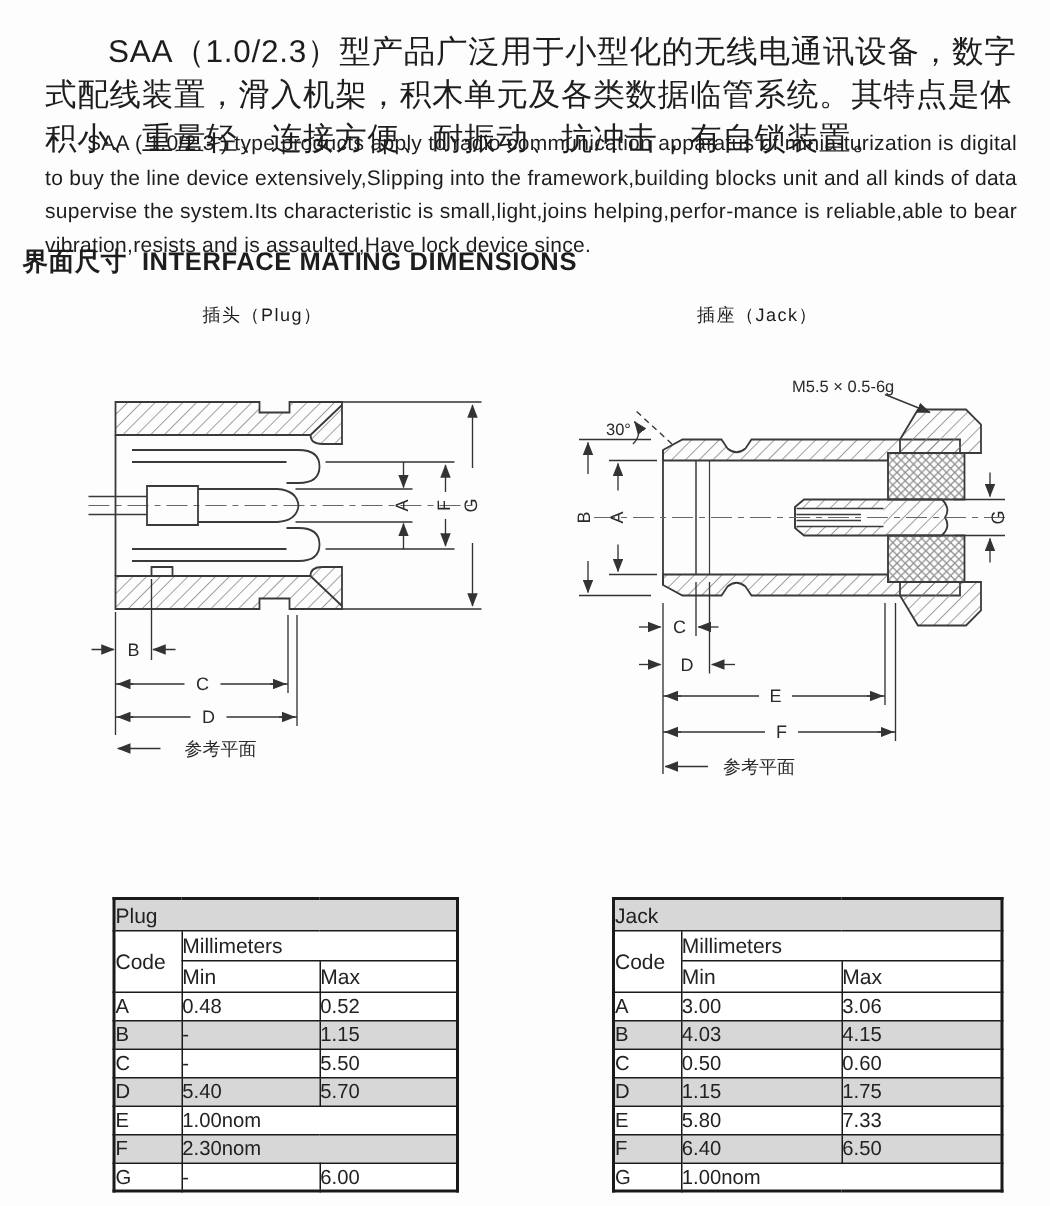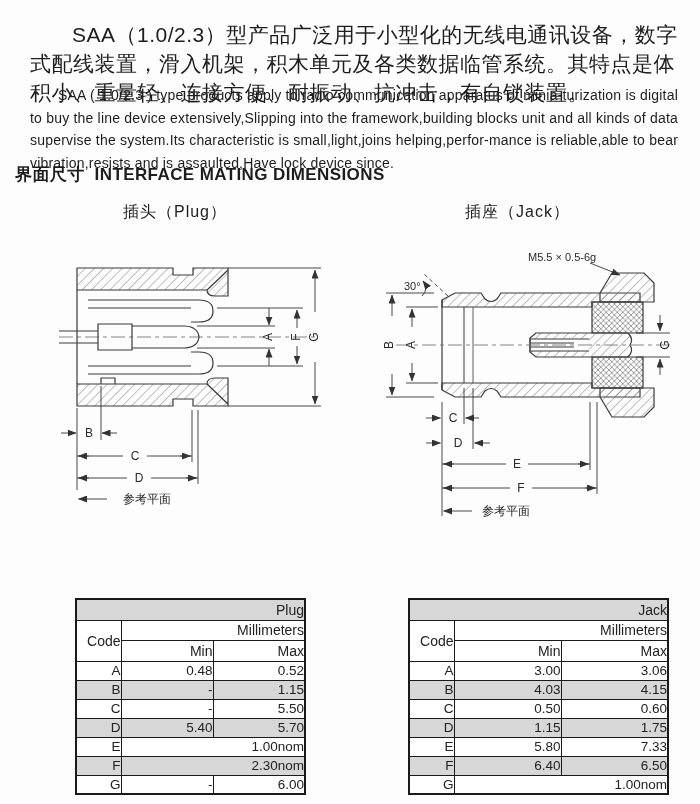--- a/index.html
+++ b/index.html
@@ -7,35 +7,35 @@
   body {
     width:700px; height:804px; position:relative; overflow:hidden;
     font-family:"Liberation Sans", "DejaVu Sans", sans-serif;
     color:#1d1d1d; background:#fdfdfd;
   }
   .para { position:absolute; left:30px; width:648px; text-indent:2em; }
   .para-cn { top:20px; font-size:21px; line-height:29px; letter-spacing:0.5px; }
   .para-en { top:84px; font-size:14px; line-height:22.5px; text-align:justify; letter-spacing:0.2px; }
   .heading { position:absolute; left:15px; top:163px; font-size:17px; font-weight:bold; letter-spacing:0.4px; white-space:nowrap; }
   .heading .cn { margin-right:10px; }
-  .fig-label { position:absolute; top:202px; font-size:16px; letter-spacing:1px; }
+  .fig-label { position:absolute; top:202px; font-size:12px; letter-spacing:1px; }
   .fig-label.plug { left:100px; width:150px; text-align:center; }
-  .fig-label.jack { left:440px; width:130px; text-align:right; }
+  .fig-label.jack { left:440px; width:130px; text-align:center; }
   .drawing { position:absolute; }
   .drawing.plug { left:57px; top:250px; }
   .drawing.jack { left:378px; top:238px; }
   svg { display:block; }
   svg text { font-family:"Liberation Sans", sans-serif; fill:#2a2a2a; }
   .dim-t { font-size:12px; }
   .small-t { font-size:11px; }
   .spec-table { position:absolute; top:598px; border-collapse:collapse; table-layout:fixed;
     font-size:13.5px; color:#222; background:#fff; }
   .spec-table.plug { left:75px; width:231px; }
   .spec-table.jack { left:408px; width:261px; }
-  .spec-table td { border:1.4px solid #1a1a1a; text-align:right; padding:0;margin-left:12px; }
+  .spec-table td { border:1.4px solid #1a1a1a; text-align:left; padding:0;margin-left:12px; }
   .spec-table { border:2px solid #1a1a1a; }
   .t-title { height:21px; background:#d7d7d7; font-size:14px; }
   .t-unit { height:20px; font-size:14px; }
   .t-minmax td { height:21px; font-size:14px; }
   .t-row td { height:19px; }
   .t-row.alt td { background:#d7d7d7; }
   .col-code { width:45px; }
 </style>
 </head>
 <body>

